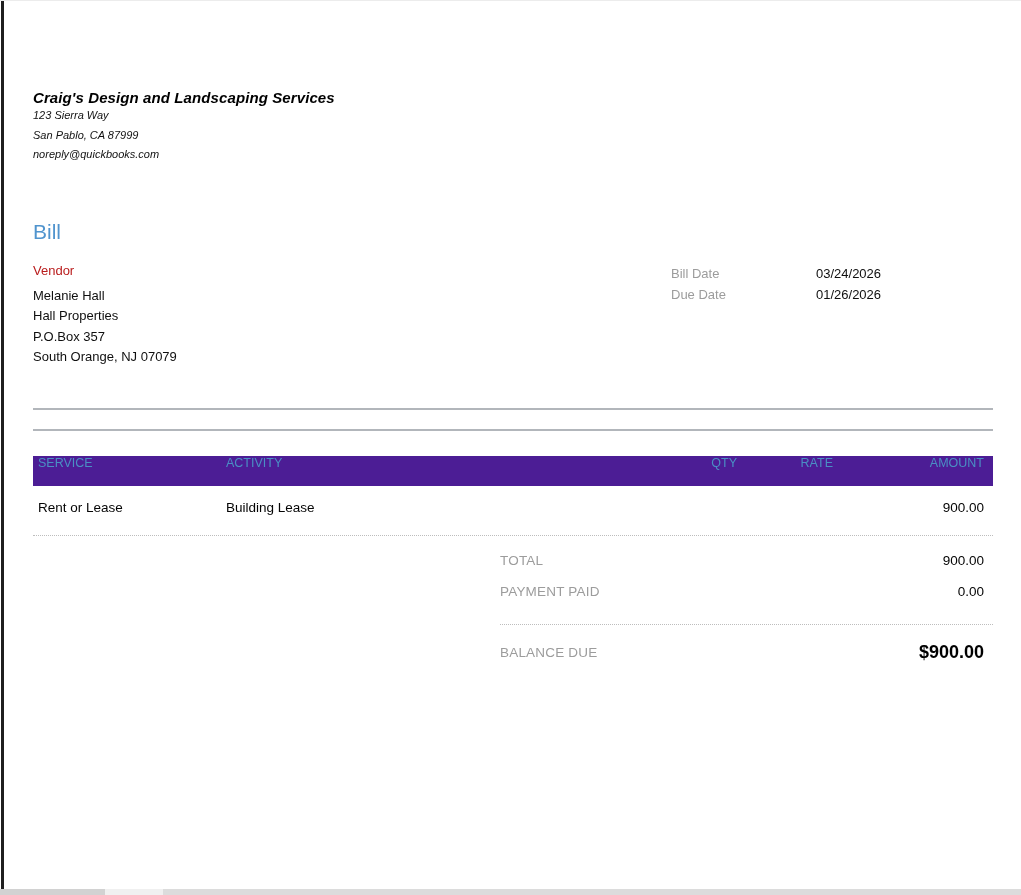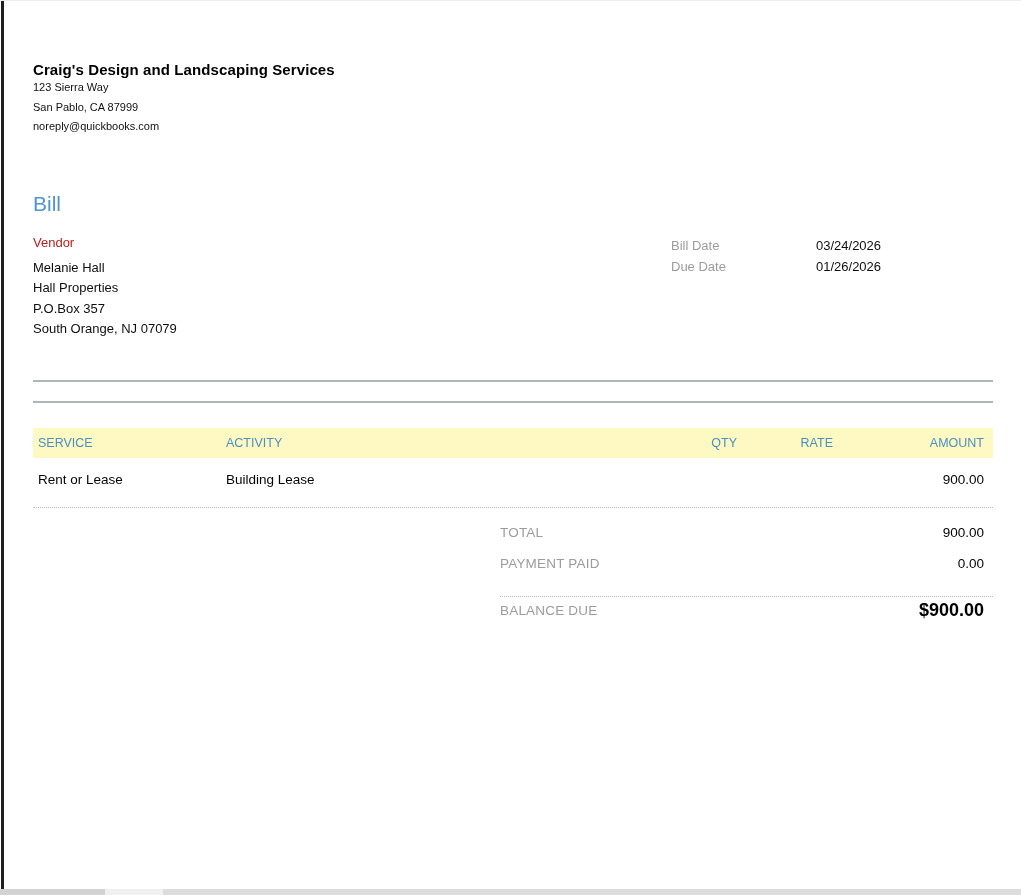--- a/index.html
+++ b/index.html
@@ -18,21 +18,21 @@
     width: 3px; height: 889px;
     background: #1f1f1f;
   }
   .page {
     position: relative;
     width: 1021px;
     height: 889px;
     padding: 0 28px 0 33px;
   }
   
-  .company { padding-top: 60px; }
+  .company { padding-top: 88px; font-style: italic; }
   .company-name {
     font-size: 15px;
     font-weight: bold;
     color: #000;
     letter-spacing: 0.1px;
   }
   .company-lines { }
   .company-lines div {
     font-size: 11px;
     line-height: 19.5px;
@@ -76,23 +76,23 @@
   .dividers { margin-top: 40px; }
   .divider-line {
     height: 2px;
     background: #b2b6bb;
   }
   .divider-line + .divider-line { margin-top: 19px; }
   
   .tbl { margin-top: 25px; }
   .tbl-head {
     display: flex;
-    align-items: center;
+    align-items: flex-start;
     height: 30px;
-    background: #fef9c3;
+    background: #4c1d95;
     color: #4a8fc4;
     font-size: 12.5px;
     padding: 0 9px 0 5px;
   }
   .tbl-row {
     display: flex;
     padding: 14px 9px 20px 5px;
     font-size: 13.5px;
     color: #050505;
     border-bottom: 1px dotted #bdbdbd;
@@ -123,20 +123,21 @@
     padding-right: 9px;
   }
   .totals-dotted {
     margin-left: 467px;
     margin-top: 9px;
     border-top: 1px dotted #bdbdbd;
   }
   .balance-row {
     display: flex;
     align-items: center;
+    margin-top: 14px;
     height: 28px;
   }
   .balance-value {
     font-size: 18px;
     font-weight: bold;
     color: #000;
     text-align: right;
     padding-right: 9px;
     flex-shrink: 0;
   }

